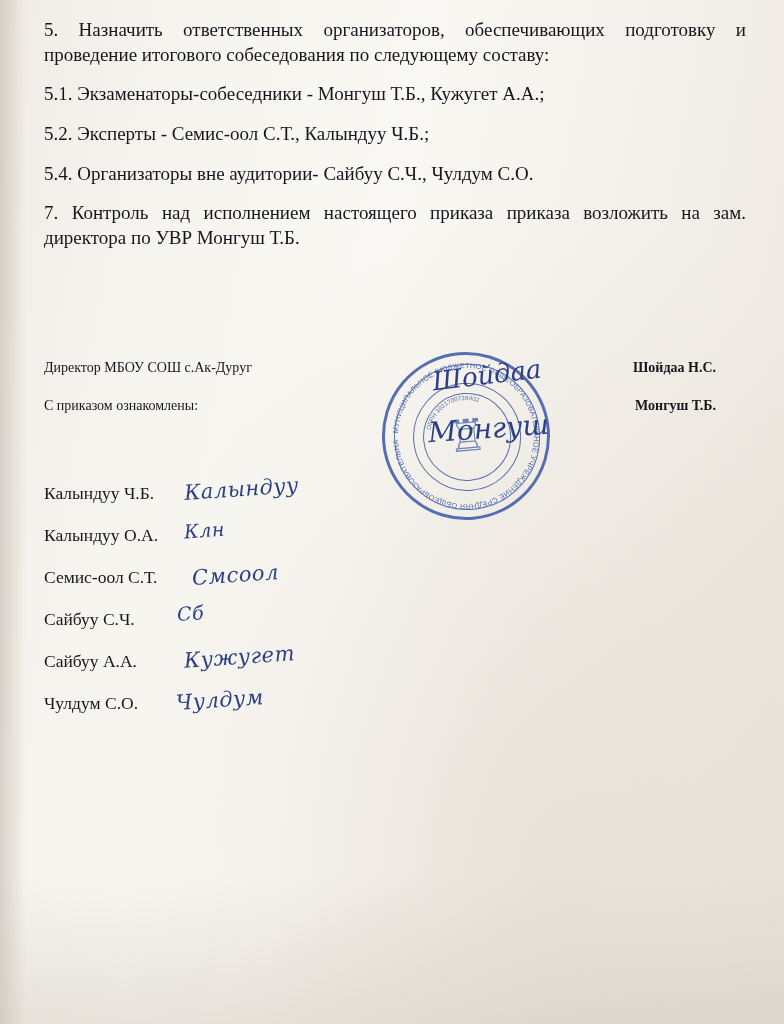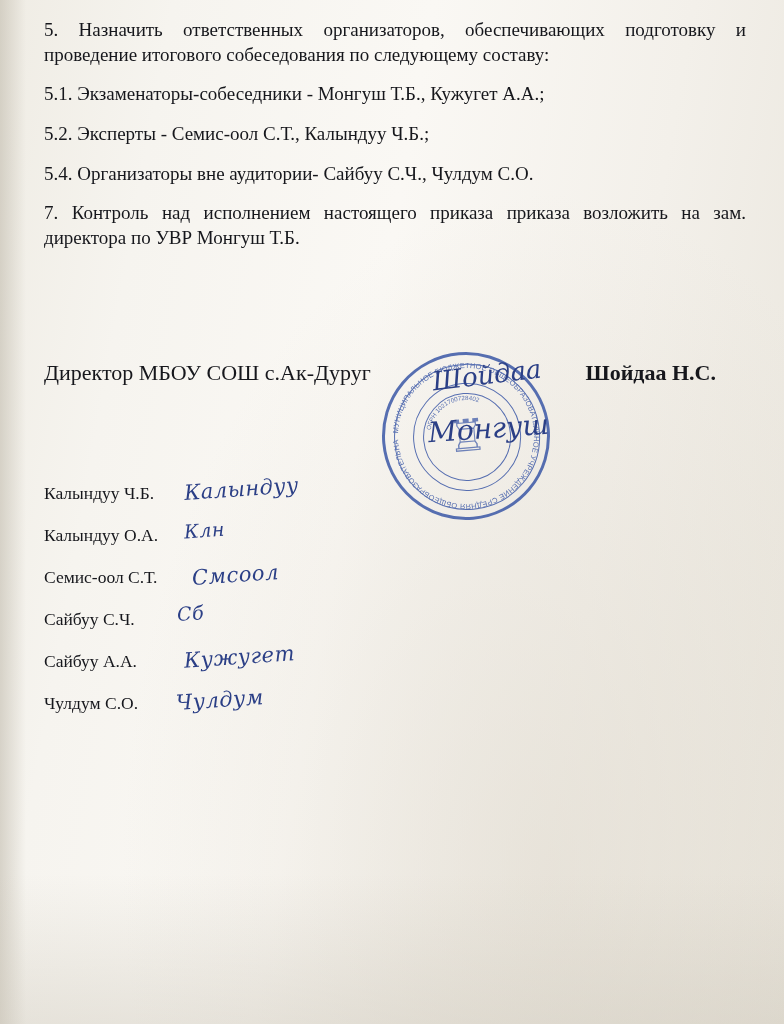--- a/index.html
+++ b/index.html
@@ -55,21 +55,21 @@
     margin: 0 0 15px 0;
     text-align: justify;
     text-indent: 0;
   }
 
   .sig-block {
     position: absolute;
     left: 44px;
     top: 360px;
     width: 702px;
-    font-size: 22px;
+    font-size: 14px;
     color: #16171c;
   }
   .sig-row {
     display: flex;
     justify-content: space-between;
     align-items: baseline;
     margin-bottom: 22px;
   }
   .sig-row .left { white-space: nowrap; }
   .sig-row .right { white-space: nowrap; padding-right: 30px; font-weight: bold; }
@@ -194,20 +194,24 @@
     <p class="para">5.1. Экзаменаторы-собеседники  -  Монгуш Т.Б., Кужугет А.А.;</p>
     <p class="para">5.2. Эксперты  -  Семис-оол С.Т., Калындуу Ч.Б.;</p>
     <p class="para">5.4. Организаторы  вне  аудитории- Сайбуу С.Ч., Чулдум С.О.</p>
     <p class="para">7. Контроль над исполнением настоящего приказа  приказа возложить на зам. директора по УВР Монгуш Т.Б.</p>
   </div>
 
   <div class="sig-block">
     <div class="sig-row">
       <span class="left">Директор МБОУ СОШ с.Ак-Дуруг</span>
       <span class="right">Шойдаа Н.С.</span>
+    </div>
+    <div class="sig-row">
+      <span class="left">С приказом ознакомлены:</span>
+      <span class="right">Монгуш Т.Б.</span>
     </div>
   </div>
 
   <div class="stamp">
     <div class="ring2"></div>
     <div class="ring3"></div>
     <div class="ring4"></div>
     <svg width="162" height="162" viewBox="0 0 162 162">
       <defs>
         <path id="outerCircle" d="M 81,81 m -68,0 a 68,68 0 1,1 136,0 a 68,68 0 1,1 -136,0"></path>

